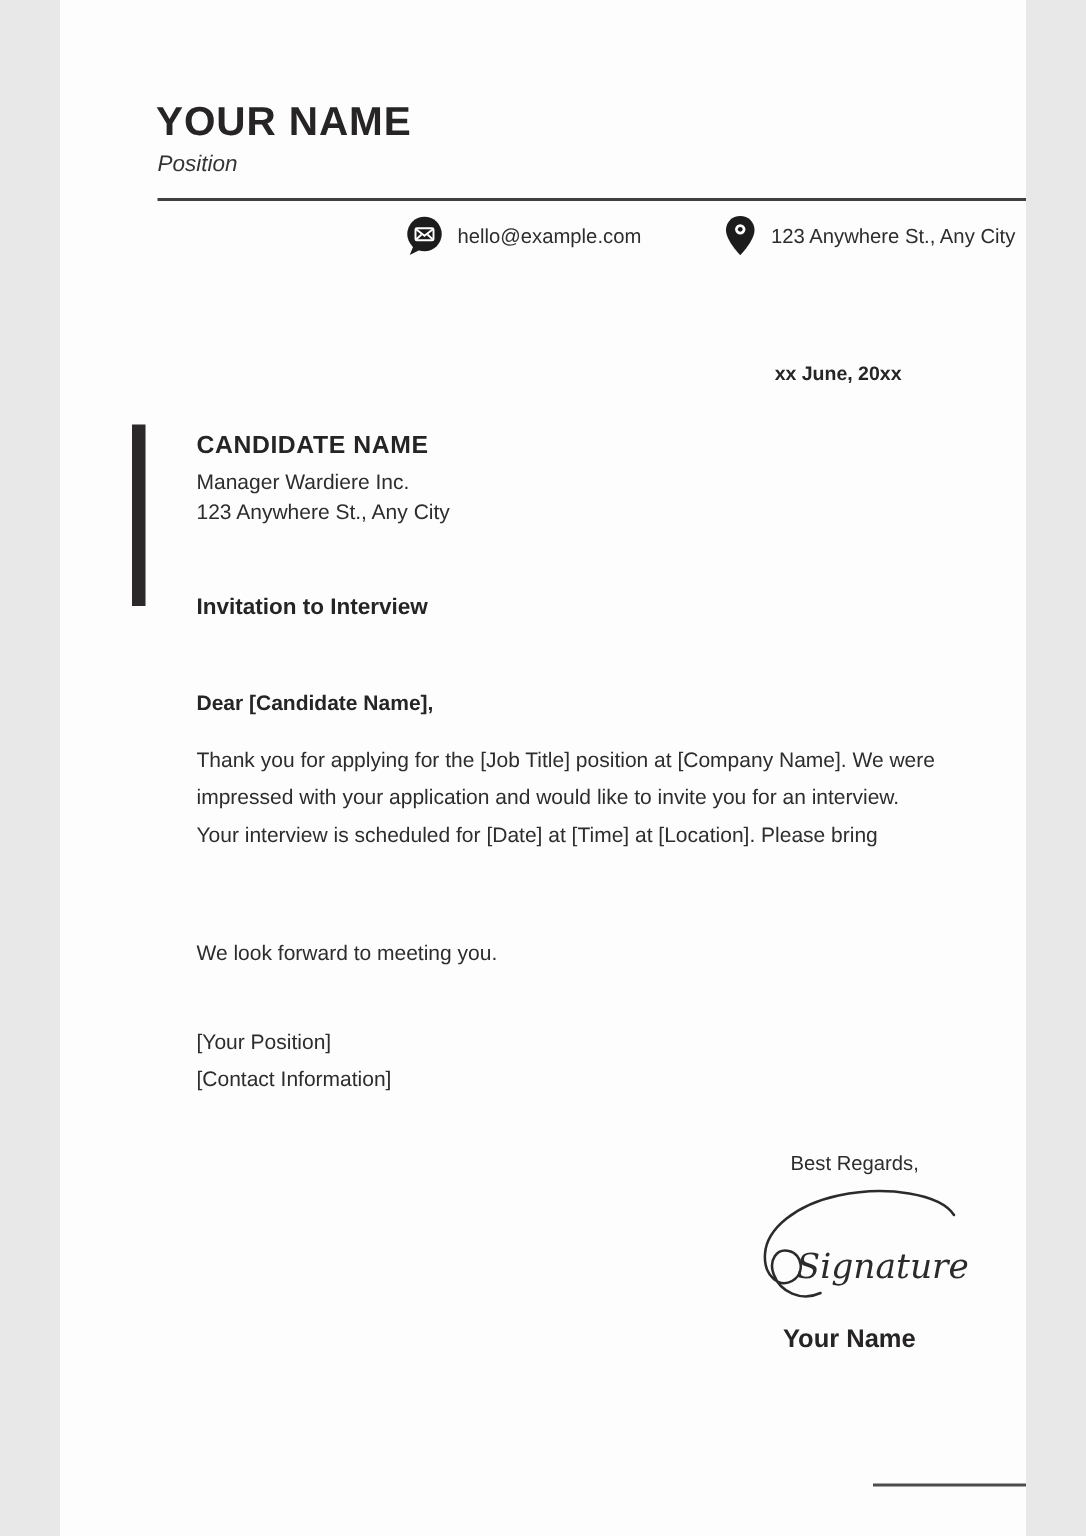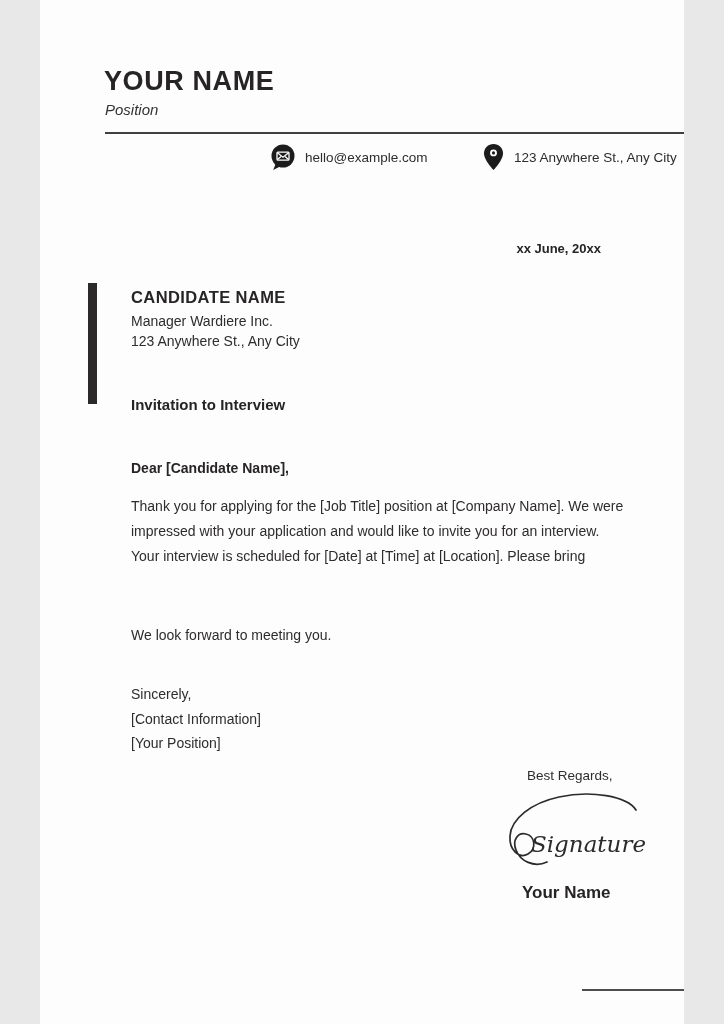--- a/index.html
+++ b/index.html
@@ -184,23 +184,22 @@
 
   <div class="abs letter-body">
     <div>Thank you for applying for the [Job Title] position at [Company Name]. We were</div>
     <div>impressed with your application and would like to invite you for an interview.</div>
     <div>Your interview is scheduled for [Date] at [Time] at [Location]. Please bring</div>
   </div>
 
   <div class="abs letter-closing">We look forward to meeting you.</div>
 
   <div class="abs letter-signoff">
-    <div>Sincerely,</div>
+    <div>[Your Position]</div>
     <div>[Contact Information]</div>
-    <div>[Your Position]</div>
   </div>
 
   <div class="abs regards-label">Best Regards,</div>
 
   <svg class="abs signature-svg" width="142" height="86" viewBox="0 0 142 86">
     <path d="M133 21 C124 7 88 1 56 8 C28 14 8 30 7 47 C6 61 16 70 25 65 C34 60 32 47 23 45 C15 43 9 51 13 61 C17 72 31 79 44 73" fill="none" stroke="#2c2a2b" stroke-width="1.7" stroke-linecap="round"></path>
     <text x="28" y="63" font-family="DejaVu Serif, serif" font-style="italic" font-size="23" fill="#2c2a2b">Signature</text>
   </svg>
 
   <div class="abs signature-name">Your Name</div>

